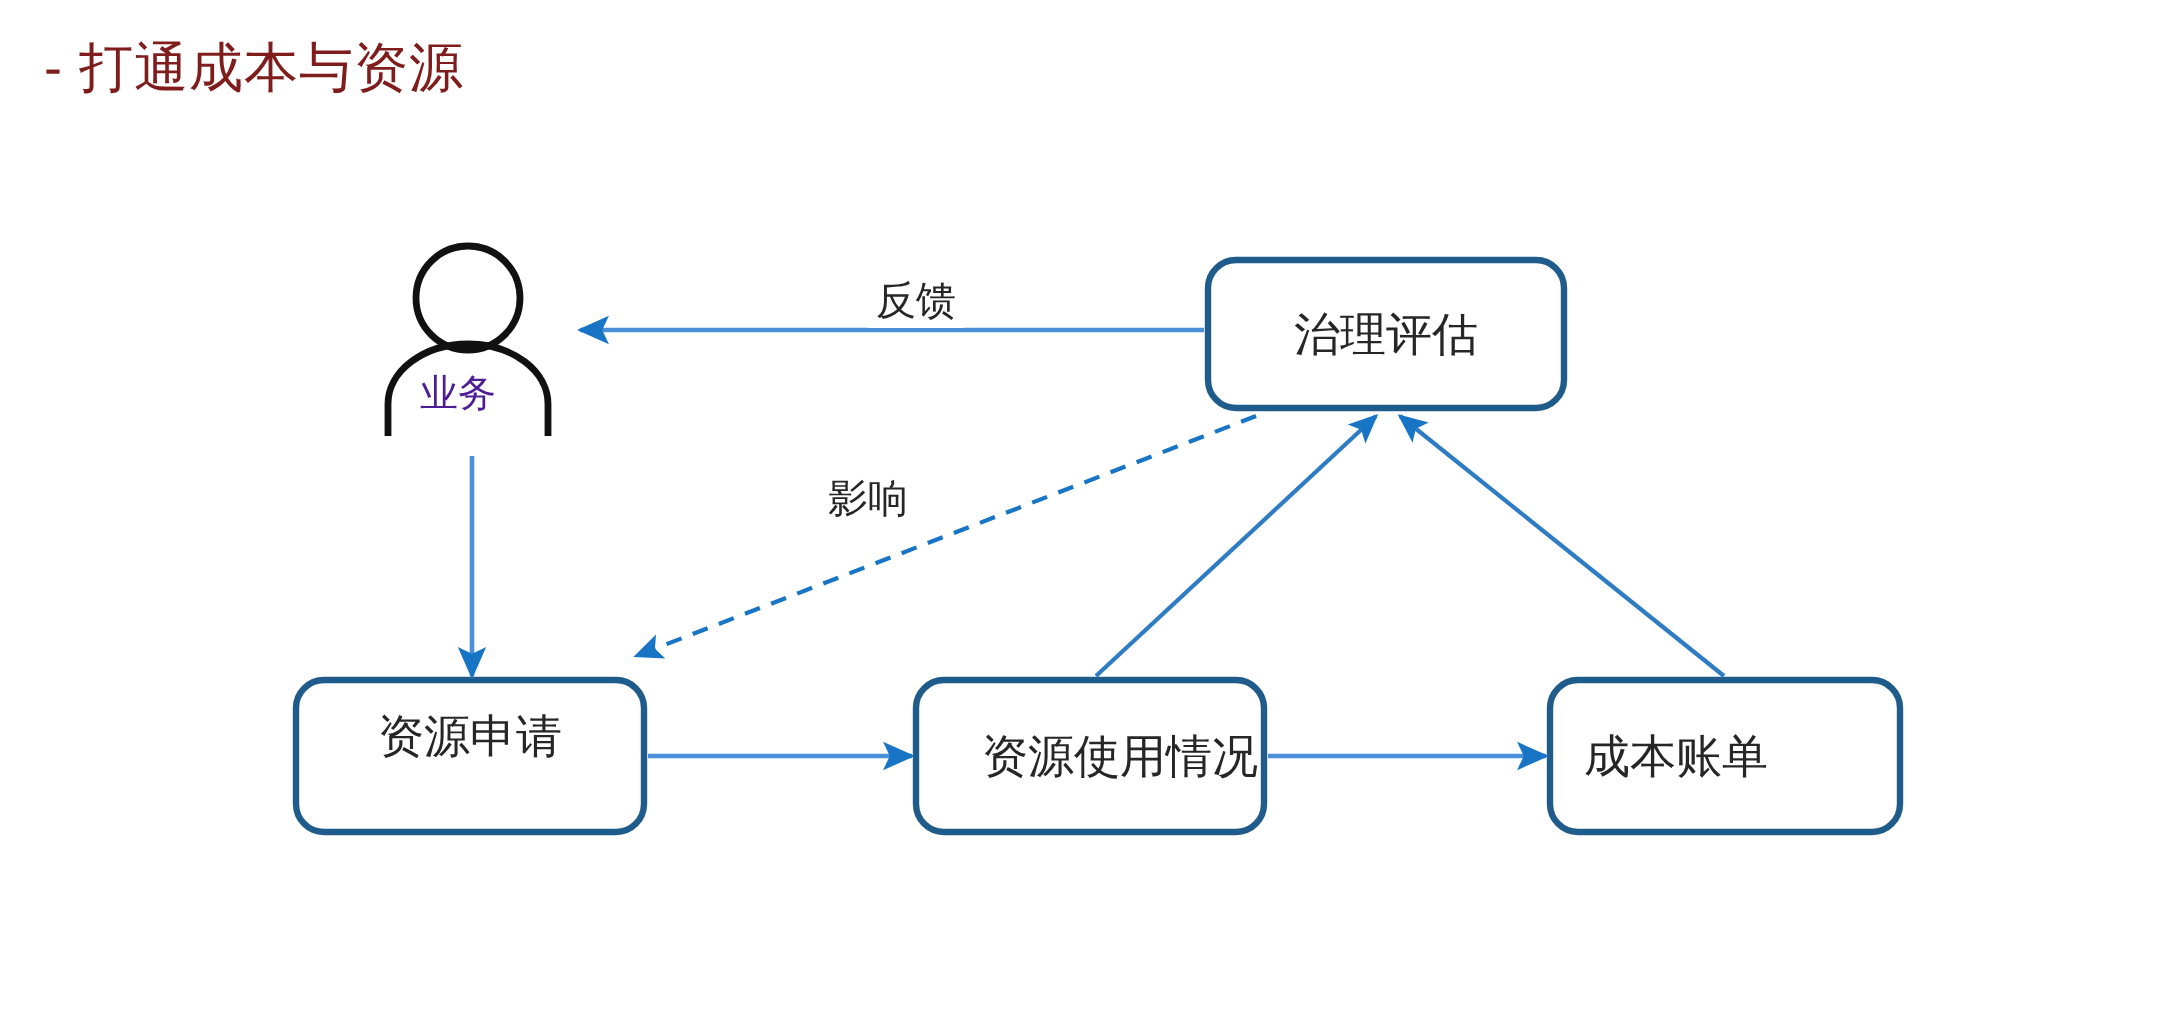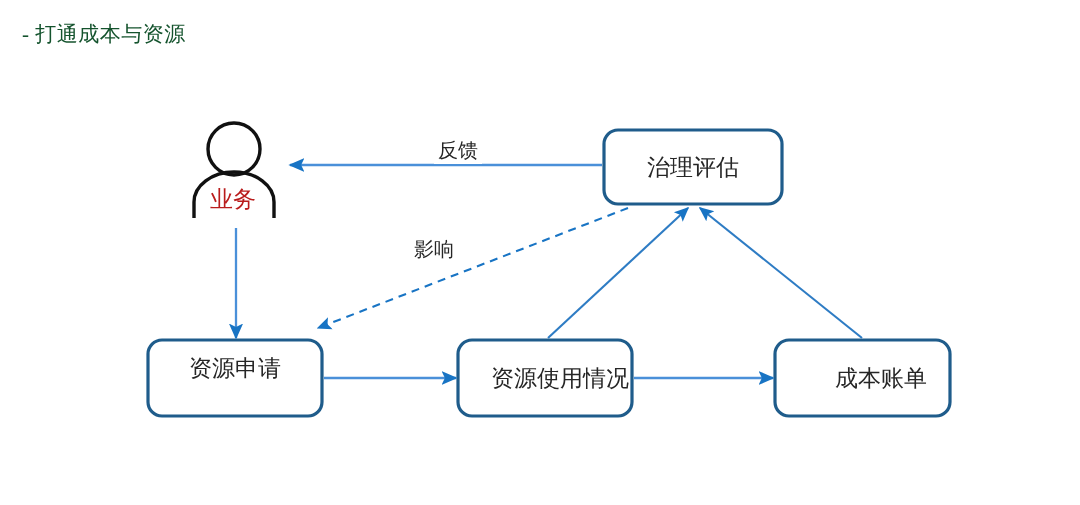--- a/index.html
+++ b/index.html
@@ -18,26 +18,26 @@
   #slide {
     position: relative;
     width: 1080px;
     height: 505px;
     background: #ffffff;
   }
   #slide-title {
     position: absolute;
     left: 22px;
     top: 16px;
-    font-size: 21px;
+    font-size: 27px;
     line-height: 36px;
     letter-spacing: 0.5px;
-    color: #14532d;
+    color: #7f1d1d;
     white-space: nowrap;
-    font-family: Liberation Serif, serif;
+    font-family: Liberation Sans, sans-serif;
   }
   #diagram-canvas {
     position: absolute;
     left: 0;
     top: 0;
     width: 1080px;
     height: 505px;
   }
   .node-label {
     position: absolute;
@@ -55,22 +55,22 @@
     font-family: "Liberation Serif", "DejaVu Serif", serif;
     font-size: 20px;
     color: #262626;
     white-space: nowrap;
     background: #ffffff;
     padding: 0 4px;
   }
   .actor-label {
     position: absolute;
     font-family: Liberation Serif, serif;
-    font-size: 23px;
-    color: #b91c1c;
+    font-size: 19px;
+    color: #4c1d95;
     white-space: nowrap;
   }
   .hit {
     position: absolute;
   }
 </style>
 </head>
 <body>
 
 <div id="slide">
@@ -119,21 +119,21 @@
 
     <line x1="862" y1="338" x2="700" y2="208" stroke="#2e7cc4" stroke-width="2.1" marker-end="url(#arrow-solid)"></line>
   </svg>
 
   <div class="node-label" style="left:604px; top:130px; width:178px; height:74px;">治理评估</div>
 
   <div class="node-label" style="left:148px; top:340px; width:174px; height:56px;">资源申请</div>
 
   <div class="node-label" style="left:458px; top:340px; width:204px; height:76px;">资源使用情况</div>
 
-  <div class="node-label" style="left:775px; top:340px; width:140px; height:76px;padding-left:36px;">成本账单</div>
+  <div class="node-label" style="left:732px; top:340px; width:140px; height:76px;padding-left:36px;">成本账单</div>
 
   <div class="actor-label" style="left:210px; top:184px;">业务</div>
 
   <div class="edge-label" style="left:434px; top:137px;">反馈</div>
 
   <div class="edge-label" style="left:410px; top:236px;text-align:center;">影响</div>
 
   <div class="hit" style="left:604px; top:130px; width:178px; height:74px;"></div>
   <div class="hit" style="left:148px; top:340px; width:174px; height:76px;"></div>
   <div class="hit" style="left:458px; top:340px; width:174px; height:76px;"></div>

